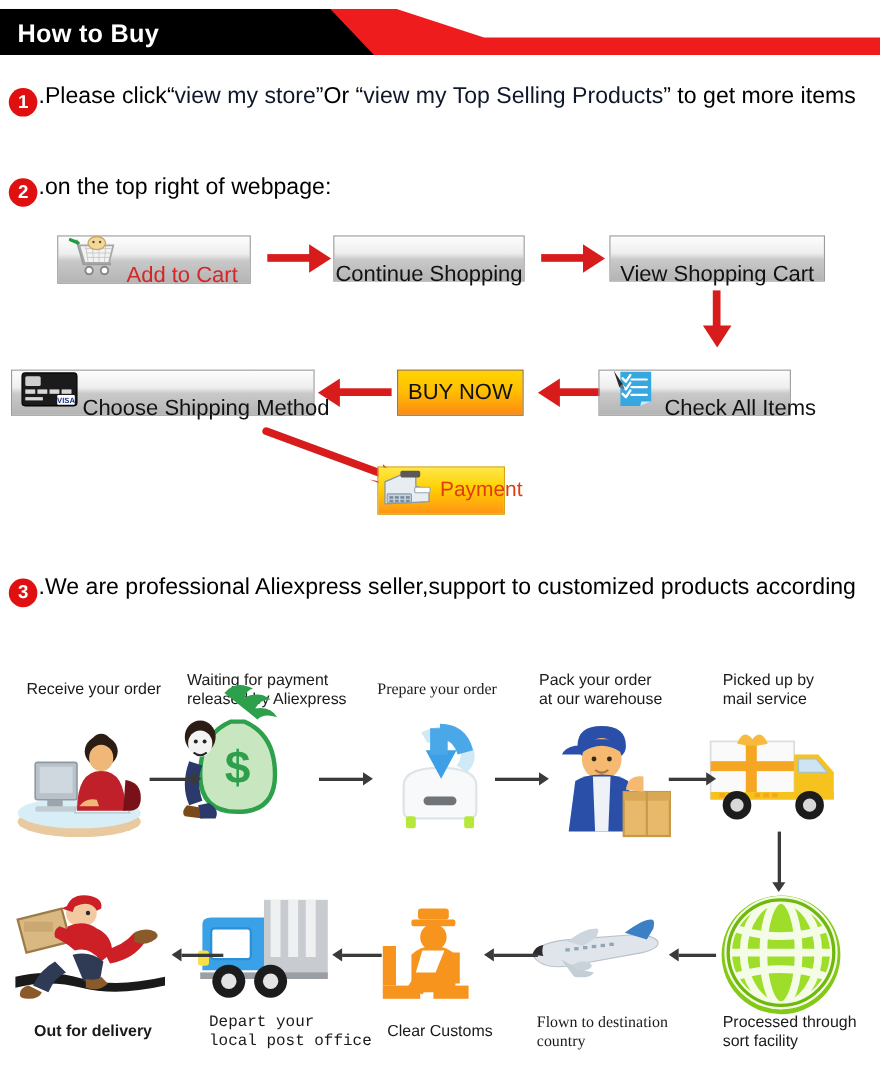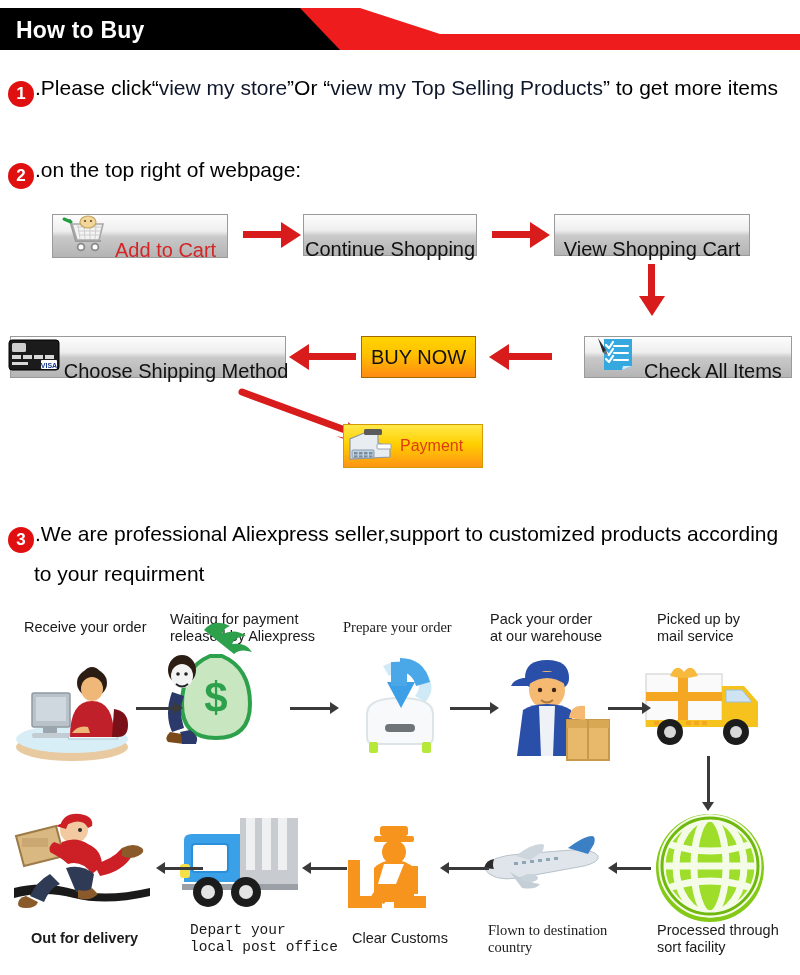--- a/index.html
+++ b/index.html
@@ -87,40 +87,40 @@
     color: #111111;
     white-space: nowrap;
     padding: 0 8px;
   }
   .btn .lbl { line-height: 1; margin-top: 28px; }
 
   #btn-add-cart { left: 52px;  top: 214px; width: 176px; height: 44px; justify-content: flex-start; }
   #btn-add-cart .lbl { color: #d42626; font-size: 20px; margin-left: 6px; }
   #btn-continue  { left: 303px; top: 214px; width: 174px; height: 42px; }
   #btn-view-cart { left: 554px; top: 214px; width: 196px; height: 42px; }
-  #btn-shipping  { left: 10px;  top: 336px; width: 276px; height: 42px; justify-content: center; }
+  #btn-shipping  { left: 10px;  top: 336px; width: 276px; height: 42px; justify-content: flex-start; }
   #btn-shipping .lbl { margin-left: 4px; }
-  #btn-check-all { left: 584px; top: 336px; width: 208px; height: 42px; justify-content: flex-start; padding-left: 11px; }
+  #btn-check-all { left: 544px; top: 336px; width: 175px; height: 42px; justify-content: flex-start; padding-left: 11px; }
   #btn-check-all .lbl { margin-left: 4px; }
 
   #btn-buy-now {
     position: absolute;
     left: 361px; top: 336px; width: 115px; height: 42px;
     border: 1px solid #a06a00;
     background: linear-gradient(to bottom, #ffd400 0%, #ffc000 45%, #ff8a14 100%);
     display: flex; align-items: center; justify-content: center;
     font-size: 20px; color: #111; white-space: nowrap;
   }
   #btn-payment {
     position: absolute;
-    left: 343px; top: 424px; width: 140px; height: 44px;
+    left: 343px; top: 424px; width: 116px; height: 44px;
     border: 1px solid #d39b00;
     background: linear-gradient(to bottom, #ffe84a 0%, #ffd000 45%, #ff9416 100%);
     display: flex; align-items: center; justify-content: flex-start;
-    font-size: 16px; color: #e03b12; white-space: nowrap;
+    font-size: 19px; color: #e03b12; white-space: nowrap;
   }
   #btn-payment .lbl { margin-left: 4px; font-weight: normal; }
 
   
   .ico { display: inline-block; flex: 0 0 auto; }
 
   
   .arrow-h {
     position: absolute;
     height: 0;
@@ -310,21 +310,20 @@
       </g>
       <rect x="20" y="4" width="18" height="6" rx="1.5" fill="#5a5a5a"></rect>
       <rect x="33" y="19" width="14" height="5" rx="1" fill="#ffffff" stroke="#9aa5b1" stroke-width="1"></rect>
     </svg>
   </span>
   <span class="lbl">Payment</span>
 </div>
 
 <div class="step" id="step3">
   <span class="num-badge">3</span><span>.We are professional Aliexpress seller,support to customized products according</span>
-  <span class="line2">to your requirment</span>
 </div>
 
 <div class="pf-label" style="left:24px;  top:619px; width:140px;">Receive your order</div>
 <div class="pf-label" style="left:170px; top:611px; width:160px;">Waiting for payment<br>released by Aliexpress</div>
 <div class="pf-label" style="left:343px; top:619px; width:140px;font-family:Liberation Serif, serif;">Prepare your order</div>
 <div class="pf-label" style="left:490px; top:611px; width:150px;">Pack your order<br>at our warehouse</div>
 <div class="pf-label" style="left:657px; top:611px; width:130px;">Picked up by<br>mail service</div>
 
 <svg class="pf-img" style="left:10px; top:655px;" width="130" height="110" viewBox="0 0 130 110">
   <ellipse cx="62" cy="92" rx="56" ry="14" fill="#e9c9a0"></ellipse>

